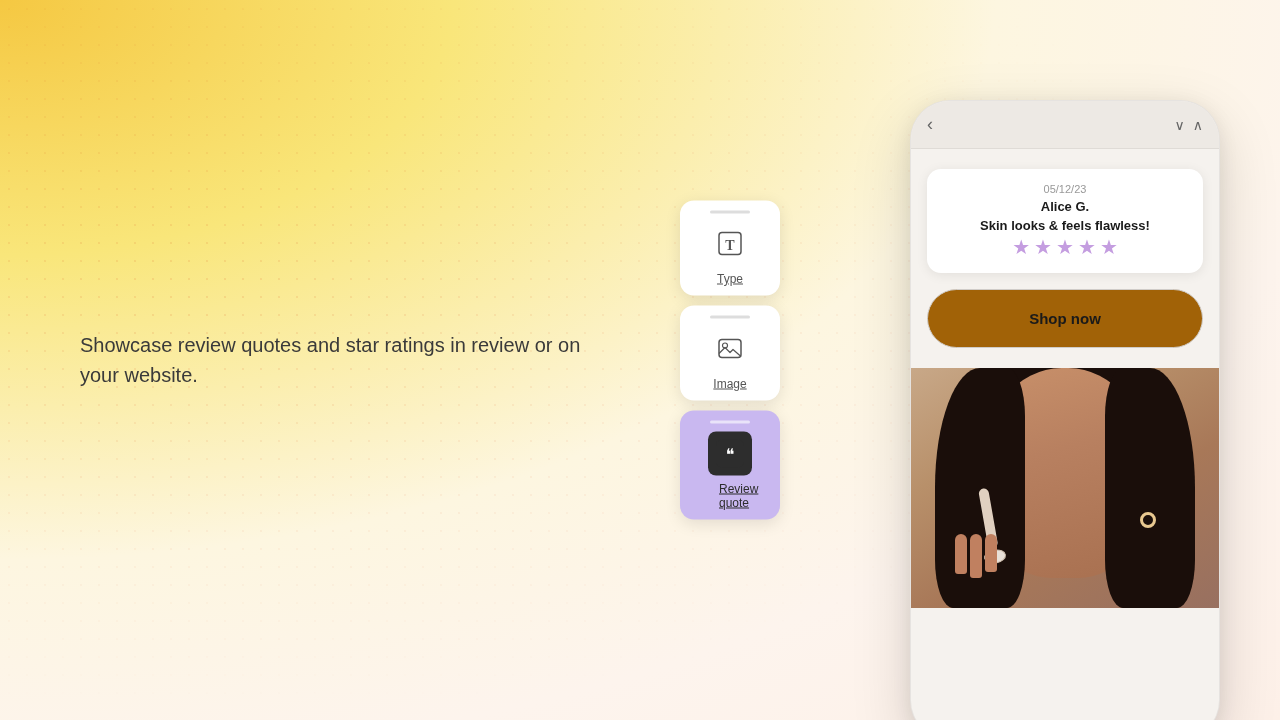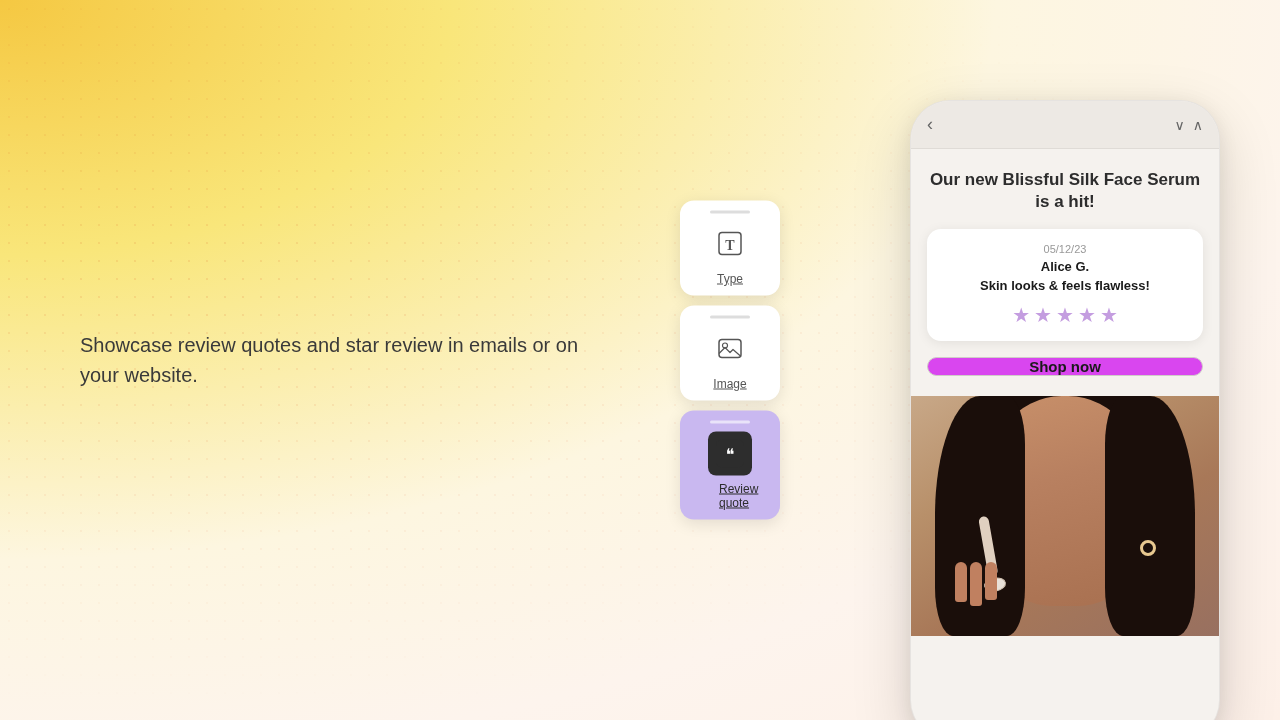--- a/index.html
+++ b/index.html
@@ -149,42 +149,42 @@
       font-size: 13px;
       color: #1a1a1a;
       margin-bottom: 4px;
     }
 
     .review-text {
       text-align: center;
       font-size: 13px;
       font-weight: 600;
       color: #1a1a1a;
-      margin-bottom: 10px;
+      margin-bottom: 2px;
     }
 
     .stars {
       display: flex;
       justify-content: center;
       gap: 4px;
     }
 
     .star {
       color: #c49de0;
       font-size: 20px;
     }
 
     
     .shop-now-btn {
       display: block;
       width: 100%;
-      background: #d946ef;
+      background: #a16207;
       border: 1.5px solid #d0ccc8;
       border-radius: 30px;
-      padding: 0 20px;
+      padding: 20px 20px;
       text-align: center;
       font-size: 15px;
       font-weight: 600;
       color: #1a1a1a;
       cursor: pointer;
       margin-bottom: 0;
     }
 
     
     .phone-image-area {
@@ -269,21 +269,21 @@
   </style>
 </head>
 <body>
 
 <div class="bg"></div>
 <div class="dots"></div>
 
 <div class="content">
 
   <div class="left-text">
-    <p class="sub-heading">Showcase review quotes and star review in emails or on your website.</p>
+    <p class="sub-heading">Showcase review quotes and star ratings in review or on your website.</p>
   </div>
 
   <div class="right-mockup">
 
     <div class="tool-cards">
 
       <div class="tool-card">
         <div class="tool-card-line"></div>
         <div class="tool-icon">
           <svg width="28" height="28" viewBox="0 0 28 28" fill="none">
@@ -323,21 +323,20 @@
 
       <div class="phone-topbar">
         <span class="phone-nav-left">‹</span>
         <div class="phone-nav-right">
           <span>∨</span>
           <span>∧</span>
         </div>
       </div>
 
       <div class="phone-content">
-        <div class="phone-product-title">Our new Blissful Silk Face Serum is a hit!</div>
 
         <div class="review-card">
           <div class="review-date">05/12/23</div>
           <div class="review-author">Alice G.</div>
           <div class="review-text">Skin looks &amp; feels flawless!</div>
           <div class="stars">
             <span class="star">★</span>
             <span class="star">★</span>
             <span class="star">★</span>
             <span class="star">★</span>

